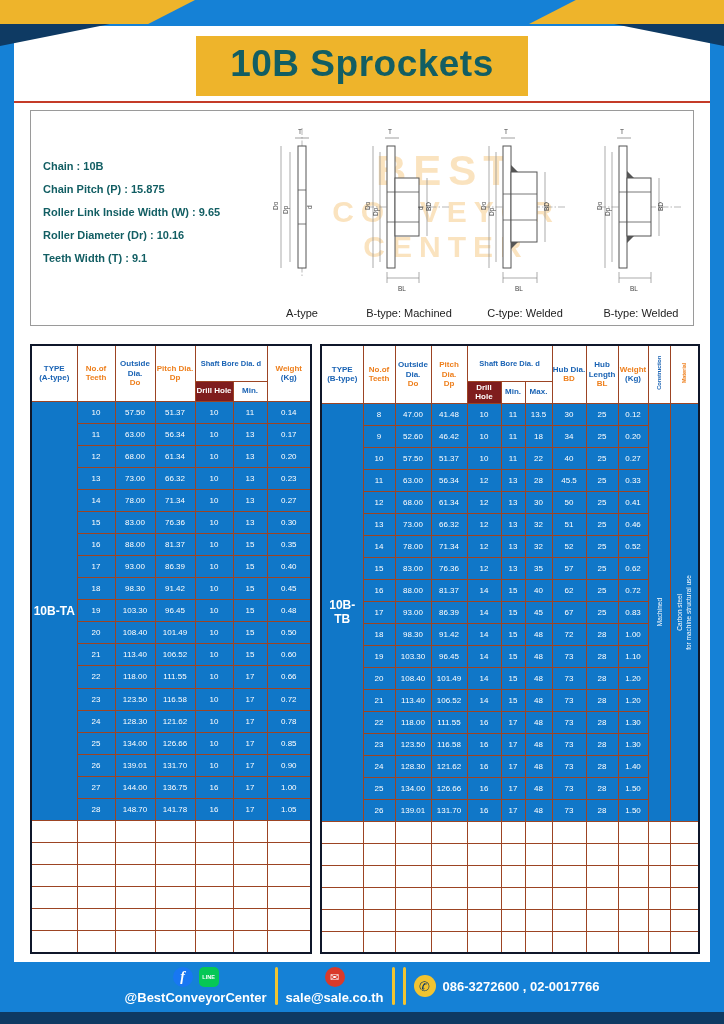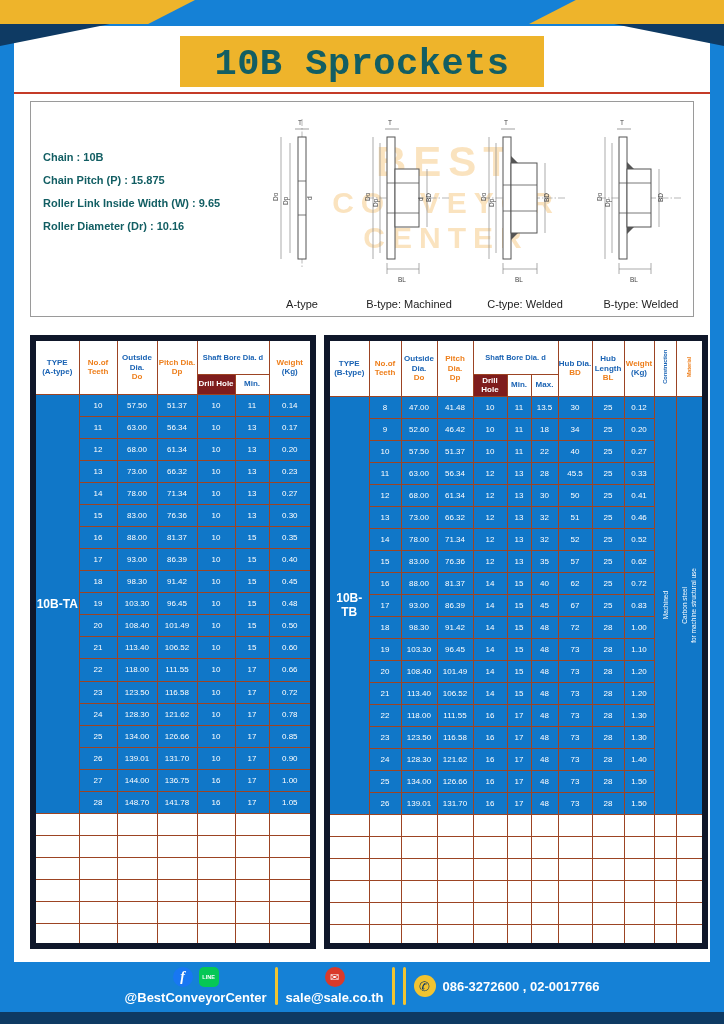--- a/index.html
+++ b/index.html
@@ -9,34 +9,34 @@
   
   .corner-yellow { position:absolute; top:0; height:24px; width:195px; background:#eeb42b; z-index:6; }
   .cy-left  { left:0;  clip-path:polygon(0 0,100% 0,76% 100%,0 100%); }
   .cy-right { right:0; clip-path:polygon(24% 0,100% 0,100% 100%,0 100%); }
   .corner-navy { position:absolute; top:24px; height:22px; width:110px; background:#0e3a63; z-index:6; }
   .cn-left  { left:0;  clip-path:polygon(0 0,100% 0,0 100%); }
   .cn-right { right:0; clip-path:polygon(0 0,100% 0,100% 100%); }
 
   .content { position:absolute; left:14px; top:26px; width:696px; height:936px; background:#fff; z-index:1; }
 
-  .banner { width:fit-content; margin:10px auto 0; background:#eeb42b; padding:7px 34px 2px;font-family:Liberation Mono, monospace; }
+  .banner { width:fit-content; margin:10px auto 0; background:#eeb42b; padding:7px 34px 11px; }
   .banner h1 { font-size:37px; color:#125e63; font-weight:bold; letter-spacing:.5px; }
   .red-line { height:2px; background:#c43b28; margin:5px 0 7px; }
 
   .spec-box { position:relative; margin:0 16px; height:216px; border:1px solid #9a9a9a; background:#fff; overflow:hidden; }
   .specs { position:absolute; left:12px; top:44px; color:#125e63; font-weight:bold; font-size:11px; line-height:23px; z-index:2; white-space:nowrap; }
   .watermark { position:absolute; left:245px; top:36px; width:340px; text-align:center; color:#f2a93b; opacity:.32; font-weight:bold; z-index:0; letter-spacing:7px; line-height:1.15; }
   .watermark .w1 { font-size:42px; } .watermark .w2 { font-size:30px; } .watermark .w3 { font-size:30px; }
   .figs { position:absolute; left:236px; right:8px; top:8px; bottom:6px; display:flex; justify-content:space-between; align-items:flex-end; z-index:1; }
   .fig { display:flex; flex-direction:column; align-items:center;gap:11px; }
   .fig-caption { font-size:11px; color:#222; margin-top:2px; white-space:nowrap; }
 
   .tables { display:flex; gap:8px; margin:18px 16px 0; }
-  table { border-collapse:collapse; table-layout:fixed; border:6px solid #0f172a; }
+  table { border-collapse:collapse; table-layout:fixed; border:2px solid #0f172a; }
   .tbl-a { width:280px; } .tbl-b { width:378px; }
   th, td { border:1px solid #9c4423; text-align:center; vertical-align:middle; overflow:hidden; }
   thead tr.hr1 { height:36px; } thead tr.hr2 { height:20px; }
   th { background:#fff; font-size:8px; font-weight:bold; line-height:9.5px; padding:1px 0; }
   .th-blue { color:#1a63b4; } .th-orange { color:#ee7f1c; }
   .orange { color:#ee7f1c; } .blue { color:#1a63b4; }
   .th-shaft { font-size:7.5px; }
   .th-drill { background:#7f1d1d; color:#fff; }
   .th-vert span { writing-mode:vertical-rl; transform:rotate(180deg); display:inline-block; font-size:5.8px; line-height:7px; letter-spacing:-0.2px; }
   tbody td { background:#1077c8; color:#fff; font-size:8px; height:22px; padding:0; }
@@ -80,20 +80,21 @@
         <div class="w1">BEST</div>
         <div class="w2">CONVEYOR</div>
         <div class="w3">CENTER</div>
       </div>
 
       <div class="specs">
         <div>Chain : 10B</div>
         <div>Chain Pitch (P) : 15.875</div>
         <div>Roller Link Inside Width (W) : 9.65</div>
         <div>Roller Diameter (Dr) : 10.16</div>
+        <div>Teeth Width (T) : 9.1</div>
       </div>
 
       <div class="figs">
 
         <div class="fig">
           <svg width="70" height="168" viewBox="0 0 70 168">
             <line x1="35" y1="2" x2="35" y2="150" stroke="#999" stroke-width="0.7" stroke-dasharray="7 2 1.5 2"></line>
             <text x="31" y="8" font-size="6.5" fill="#444">T</text>
             <line x1="28" y1="12" x2="42" y2="12" stroke="#777" stroke-width="0.7"></line>
             <rect x="31" y="20" width="8" height="122" fill="#ffffff" stroke="#555" stroke-width="1"></rect>

